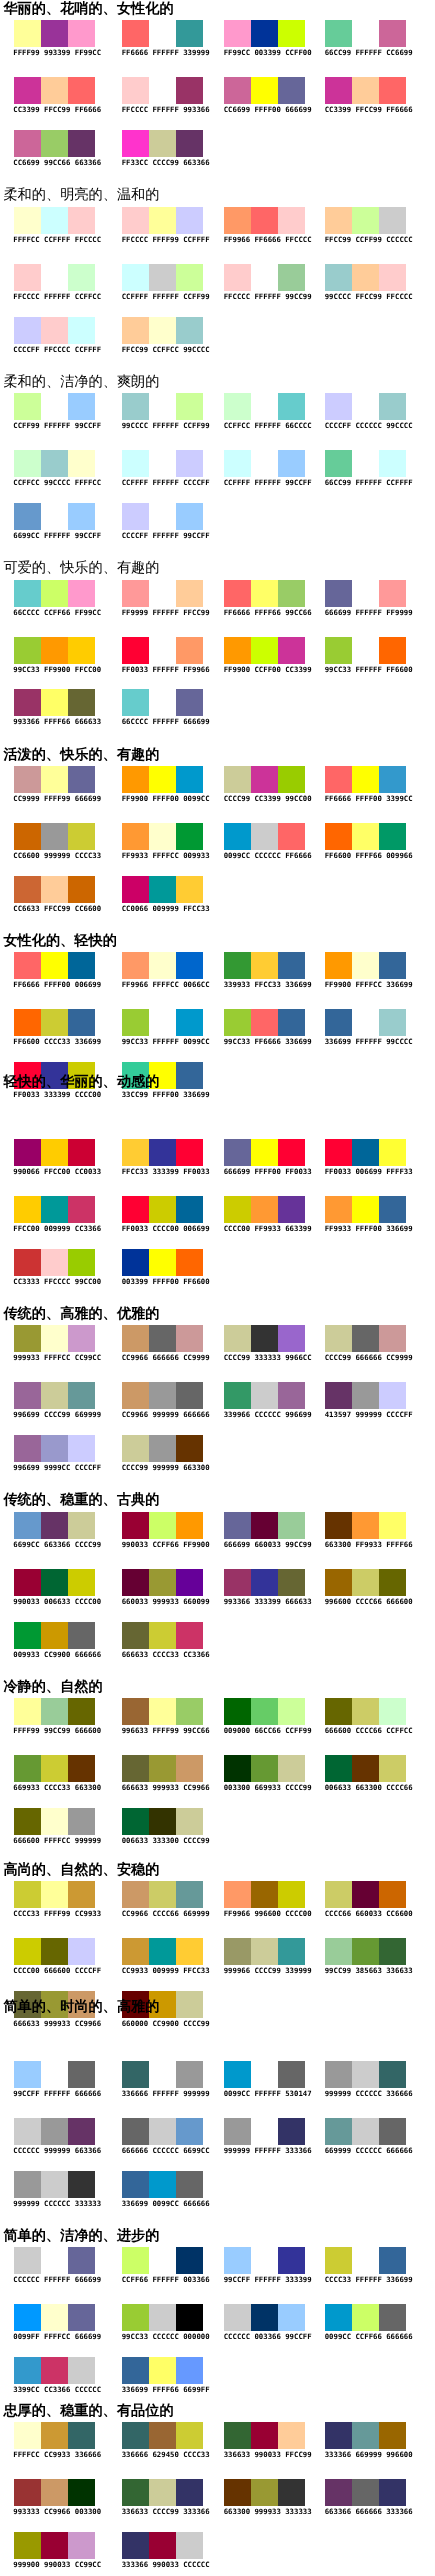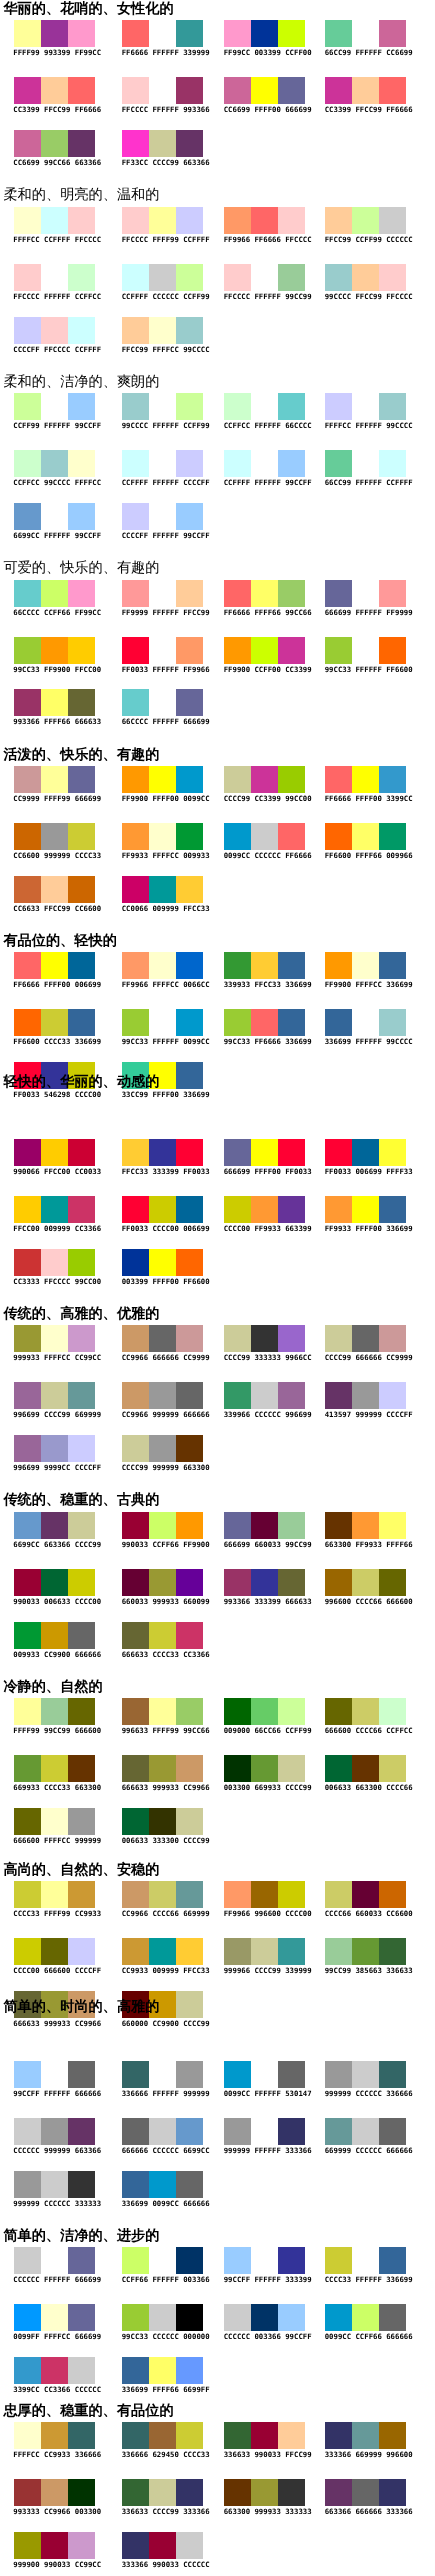--- a/index.html
+++ b/index.html
@@ -108,21 +108,21 @@
     <div class="grp" style="left: 13.6px; top: 264px;">
       <div class="sw" title="#FFCCCC" style="left: 0px; background: rgb(255, 204, 204);"></div>
       <div class="sw" title="#FFFFFF" style="left: 27px; background: rgb(255, 255, 255);"></div>
       <div class="sw" title="#CCFFCC" style="left: 54px; background: rgb(204, 255, 204);"></div>
       <div class="lbl">FFCCCC FFFFFF CCFFCC</div>
     </div>
     <div class="grp" style="left: 122px; top: 264px;">
       <div class="sw" title="#CCFFFF" style="left: 0px; background: rgb(204, 255, 255);"></div>
       <div class="sw" title="#CCCCCC" style="left: 27px; background: rgb(204, 204, 204);"></div>
       <div class="sw" title="#CCFF99" style="left: 54px; background: rgb(204, 255, 153);"></div>
-      <div class="lbl">CCFFFF CCCCCC CCFF99</div>
+      <div class="lbl">CCFFFF FFFFFF CCFF99</div>
     </div>
     <div class="grp" style="left: 224px; top: 264px;">
       <div class="sw" title="#FFCCCC" style="left: 0px; background: rgb(255, 204, 204);"></div>
       <div class="sw" title="#FFFFFF" style="left: 27px; background: rgb(255, 255, 255);"></div>
       <div class="sw" title="#99CC99" style="left: 54px; background: rgb(153, 204, 153);"></div>
       <div class="lbl">FFCCCC FFFFFF 99CC99</div>
     </div>
     <div class="grp" style="left: 325px; top: 264px;">
       <div class="sw" title="#99CCCC" style="left: 0px; background: rgb(153, 204, 204);"></div>
       <div class="sw" title="#FFCC99" style="left: 27px; background: rgb(255, 204, 153);"></div>
@@ -132,21 +132,21 @@
     <div class="grp" style="left: 13.6px; top: 317px;">
       <div class="sw" title="#CCCCFF" style="left: 0px; background: rgb(204, 204, 255);"></div>
       <div class="sw" title="#FFCCCC" style="left: 27px; background: rgb(255, 204, 204);"></div>
       <div class="sw" title="#CCFFFF" style="left: 54px; background: rgb(204, 255, 255);"></div>
       <div class="lbl">CCCCFF FFCCCC CCFFFF</div>
     </div>
     <div class="grp" style="left: 122px; top: 317px;">
       <div class="sw" title="#FFCC99" style="left: 0px; background: rgb(255, 204, 153);"></div>
       <div class="sw" title="#FFFFCC" style="left: 27px; background: rgb(255, 255, 204);"></div>
       <div class="sw" title="#99CCCC" style="left: 54px; background: rgb(153, 204, 204);"></div>
-      <div class="lbl">FFCC99 FFFFCC 99CCCC</div>
+      <div class="lbl">FFCC99 CCFFCC 99CCCC</div>
     </div>
     <div class="sec-title" style="top: 375px;">柔和的、洁净的、爽朗的</div>
     <div class="grp" style="left: 13.6px; top: 393px;">
       <div class="sw" title="#CCFF99" style="left: 0px; background: rgb(204, 255, 153);"></div>
       <div class="sw" title="#FFFFFF" style="left: 27px; background: rgb(255, 255, 255);"></div>
       <div class="sw" title="#99CCFF" style="left: 54px; background: rgb(153, 204, 255);"></div>
       <div class="lbl">CCFF99 FFFFFF 99CCFF</div>
     </div>
     <div class="grp" style="left: 122px; top: 393px;">
       <div class="sw" title="#99CCCC" style="left: 0px; background: rgb(153, 204, 204);"></div>
@@ -157,21 +157,21 @@
     <div class="grp" style="left: 224px; top: 393px;">
       <div class="sw" title="#CCFFCC" style="left: 0px; background: rgb(204, 255, 204);"></div>
       <div class="sw" title="#FFFFFF" style="left: 27px; background: rgb(255, 255, 255);"></div>
       <div class="sw" title="#66CCCC" style="left: 54px; background: rgb(102, 204, 204);"></div>
       <div class="lbl">CCFFCC FFFFFF 66CCCC</div>
     </div>
     <div class="grp" style="left: 325px; top: 393px;">
       <div class="sw" title="#CCCCFF" style="left: 0px; background: rgb(204, 204, 255);"></div>
       <div class="sw" title="#FFFFFF" style="left: 27px; background: rgb(255, 255, 255);"></div>
       <div class="sw" title="#99CCCC" style="left: 54px; background: rgb(153, 204, 204);"></div>
-      <div class="lbl">FFFFCC FFFFFF 99CCCC</div>
+      <div class="lbl">CCCCFF CCCCCC 99CCCC</div>
     </div>
     <div class="grp" style="left: 13.6px; top: 450px;">
       <div class="sw" title="#CCFFCC" style="left: 0px; background: rgb(204, 255, 204);"></div>
       <div class="sw" title="#99CCCC" style="left: 27px; background: rgb(153, 204, 204);"></div>
       <div class="sw" title="#FFFFCC" style="left: 54px; background: rgb(255, 255, 204);"></div>
       <div class="lbl">CCFFCC 99CCCC FFFFCC</div>
     </div>
     <div class="grp" style="left: 122px; top: 450px;">
       <div class="sw" title="#CCFFFF" style="left: 0px; background: rgb(204, 255, 255);"></div>
       <div class="sw" title="#FFFFFF" style="left: 27px; background: rgb(255, 255, 255);"></div>
@@ -317,21 +317,21 @@
       <div class="sw" title="#FFCC99" style="left: 27px; background: rgb(255, 204, 153);"></div>
       <div class="sw" title="#CC6600" style="left: 54px; background: rgb(204, 102, 0);"></div>
       <div class="lbl">CC6633 FFCC99 CC6600</div>
     </div>
     <div class="grp" style="left: 122px; top: 876px;">
       <div class="sw" title="#CC0066" style="left: 0px; background: rgb(204, 0, 102);"></div>
       <div class="sw" title="#009999" style="left: 27px; background: rgb(0, 153, 153);"></div>
       <div class="sw" title="#FFCC33" style="left: 54px; background: rgb(255, 204, 51);"></div>
       <div class="lbl">CC0066 009999 FFCC33</div>
     </div>
-    <div class="sec-title b" style="top: 934px;">有品位的、轻快的</div>
+    <div class="sec-title b" style="top: 934px;">女性化的、轻快的</div>
     <div class="grp" style="left: 13.6px; top: 952px;">
       <div class="sw" title="#FF6666" style="left: 0px; background: rgb(255, 102, 102);"></div>
       <div class="sw" title="#FFFF00" style="left: 27px; background: rgb(255, 255, 0);"></div>
       <div class="sw" title="#006699" style="left: 54px; background: rgb(0, 102, 153);"></div>
       <div class="lbl">FF6666 FFFF00 006699</div>
     </div>
     <div class="grp" style="left: 122px; top: 952px;">
       <div class="sw" title="#FF9966" style="left: 0px; background: rgb(255, 153, 102);"></div>
       <div class="sw" title="#FFFFCC" style="left: 27px; background: rgb(255, 255, 204);"></div>
       <div class="sw" title="#0066CC" style="left: 54px; background: rgb(0, 102, 204);"></div>
@@ -370,21 +370,21 @@
     <div class="grp" style="left: 325px; top: 1009px;">
       <div class="sw" title="#336699" style="left: 0px; background: rgb(51, 102, 153);"></div>
       <div class="sw" title="#FFFFFF" style="left: 27px; background: rgb(255, 255, 255);"></div>
       <div class="sw" title="#99CCCC" style="left: 54px; background: rgb(153, 204, 204);"></div>
       <div class="lbl">336699 FFFFFF 99CCCC</div>
     </div>
     <div class="grp" style="left: 13.6px; top: 1062px;">
       <div class="sw" title="#FF0033" style="left: 0px; background: rgb(255, 0, 51);"></div>
       <div class="sw" title="#333399" style="left: 27px; background: rgb(51, 51, 153);"></div>
       <div class="sw" title="#CCCC00" style="left: 54px; background: rgb(204, 204, 0);"></div>
-      <div class="lbl">FF0033 546298 CCCC00</div>
+      <div class="lbl">FF0033 333399 CCCC00</div>
     </div>
     <div class="grp" style="left: 122px; top: 1062px;">
       <div class="sw" title="#33CC99" style="left: 0px; background: rgb(51, 204, 153);"></div>
       <div class="sw" title="#FFFF00" style="left: 27px; background: rgb(255, 255, 0);"></div>
       <div class="sw" title="#336699" style="left: 54px; background: rgb(51, 102, 153);"></div>
       <div class="lbl">33CC99 FFFF00 336699</div>
     </div>
     <div class="sec-title b" style="top: 1075px;">轻快的、华丽的、动感的</div>
     <div class="grp" style="left: 13.6px; top: 1139px;">
       <div class="sw" title="#990066" style="left: 0px; background: rgb(153, 0, 102);"></div>

